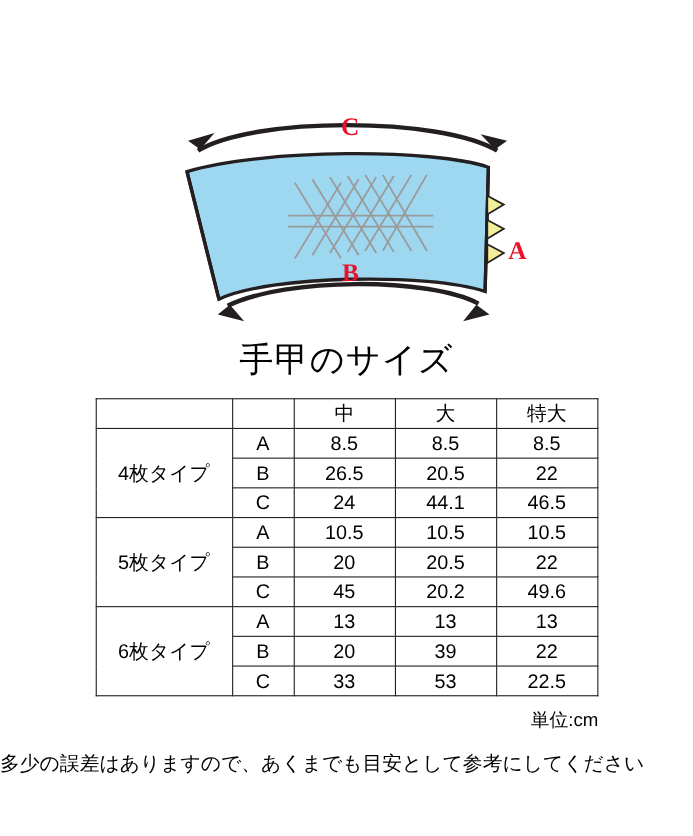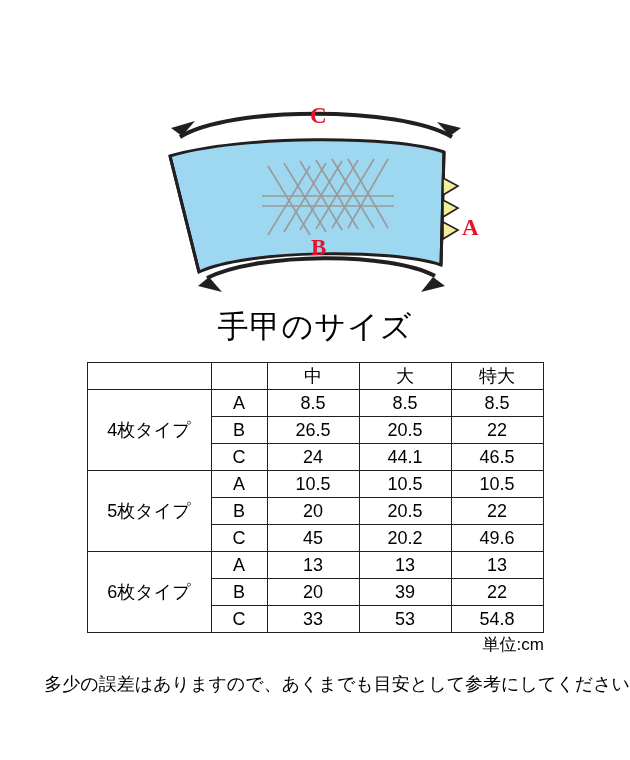--- a/index.html
+++ b/index.html
@@ -65,24 +65,24 @@
   .col-type { width: 124px; }
   .col-letter { width: 56px; }
   .col-val { width: 92px; }
   td.type-cell {
     font-size: 19px;
   }
   .unit-line {
     text-align: right;
     padding-right: 86px;
     font-size: 17px;
-    margin-top: 0;
+    margin-top: 10px;
   }
   .note-line {
-    text-align: right;
+    text-align: left;
     font-size: 18px;
     margin-top: 16px;
     letter-spacing: 0px;
   }
 </style>
 </head>
 <body>
 
 <div class="diagram-wrap">
   <svg class="diagram-svg" width="630" height="300" viewBox="0 0 630 300">
@@ -208,20 +208,20 @@
       <tr>
         <td>B</td>
         <td>20</td>
         <td>39</td>
         <td>22</td>
       </tr>
       <tr>
         <td>C</td>
         <td>33</td>
         <td>53</td>
-        <td>54.8</td>
+        <td>22.5</td>
       </tr>
     </tbody>
   </table>
 </div>
 
 <div class="unit-line">単位:cm</div>
 <div class="note-line">多少の誤差はありますので、あくまでも目安として参考にしてください</div>
 
 </body></html>

